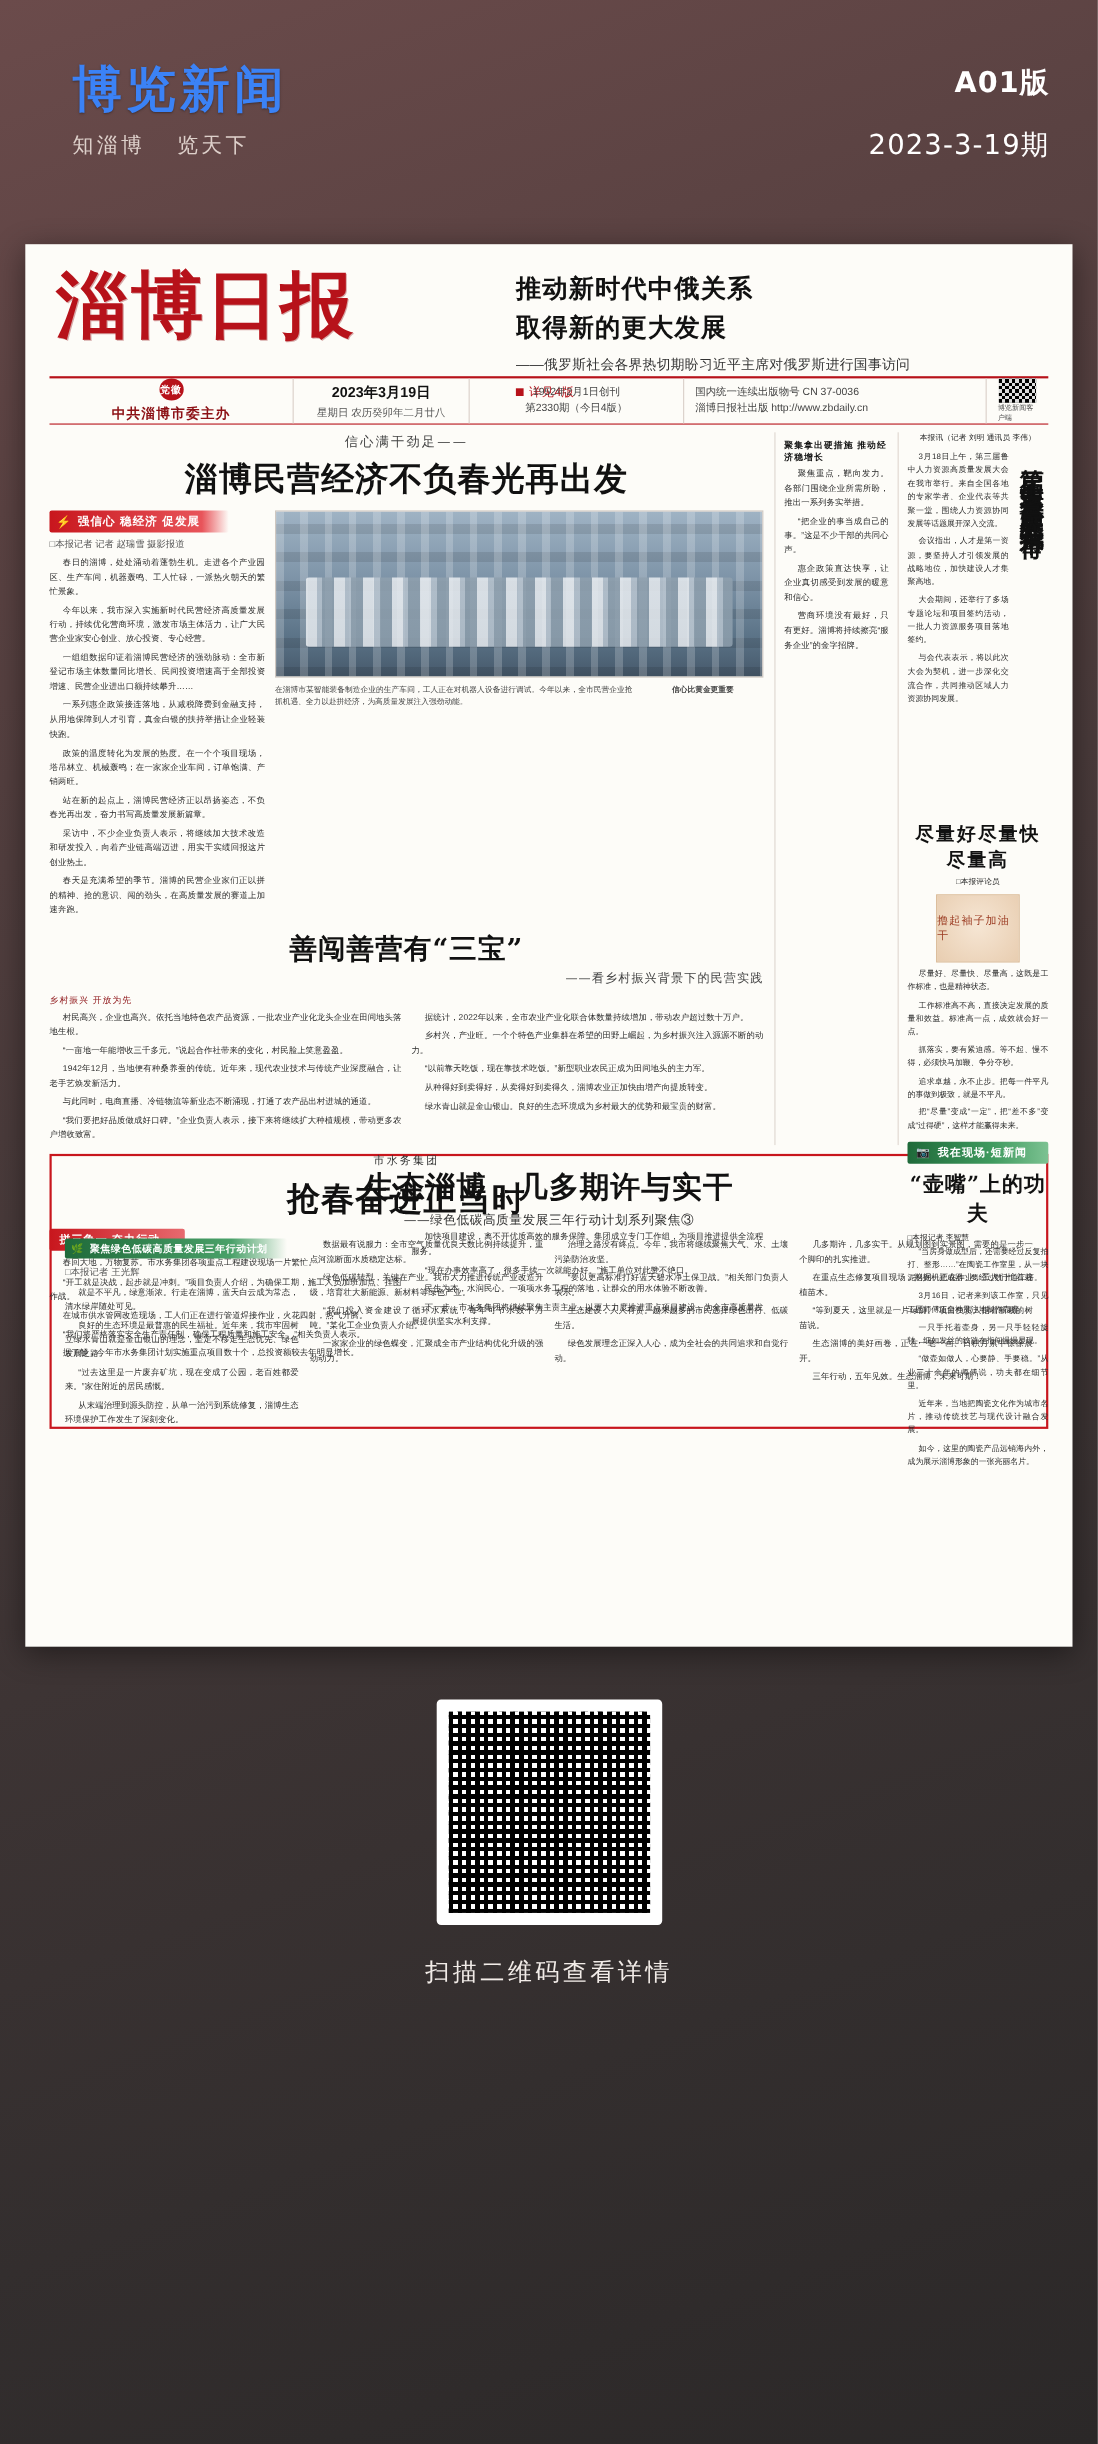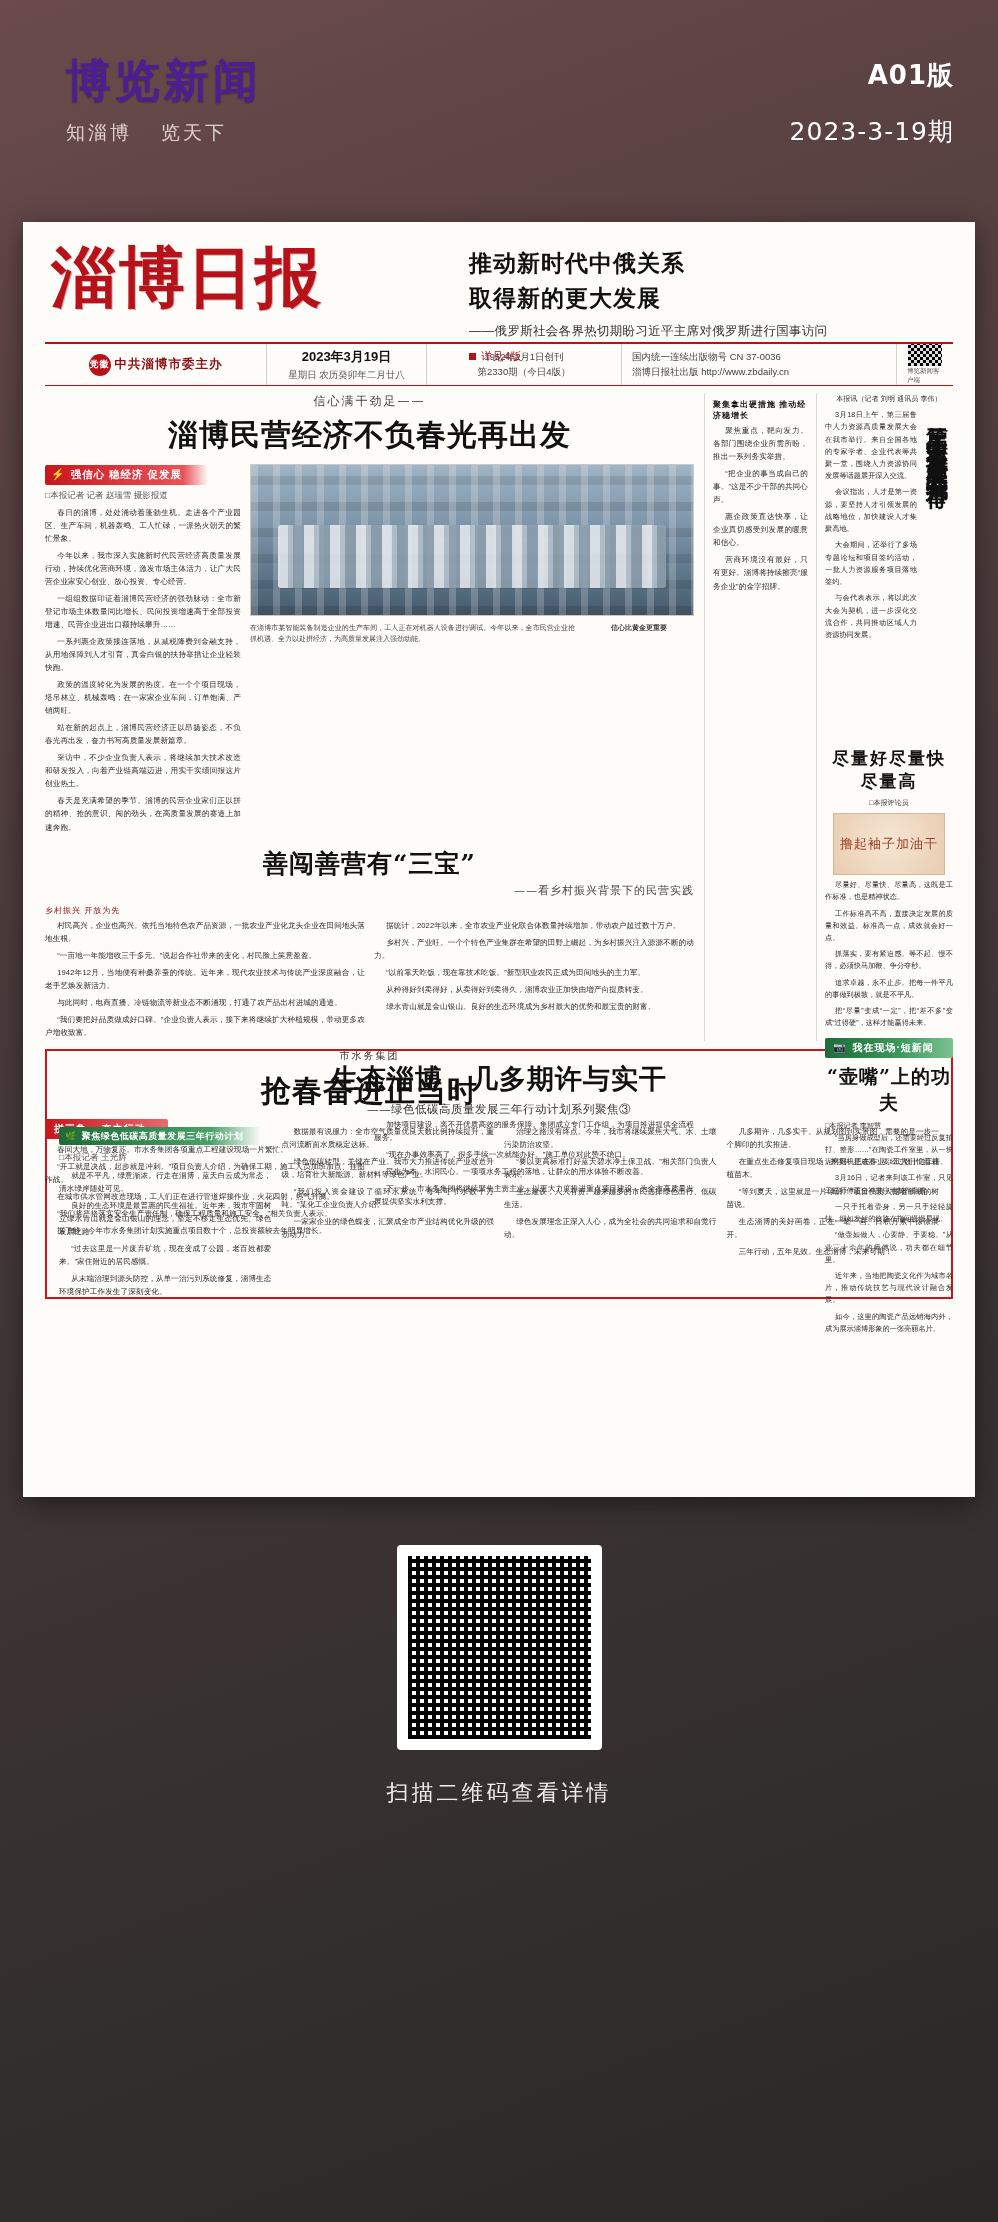--- a/index.html
+++ b/index.html
@@ -21,21 +21,21 @@
     display:flex;
     justify-content:space-between;
     align-items:flex-start;
   }
   .brand-left { line-height:1; }
   .brand-title {
     font-family:"DejaVu Serif", serif;
     font-size:45px;
     font-weight:bold;
     letter-spacing:4px;
-    color:#4c1d95;
+    color:#3b82f6;
     text-shadow:0 1px 2px rgba(0,0,0,.35);
   }
   .brand-sub {
     margin-top:20px;
     font-family:"DejaVu Serif", serif;
     font-size:19px;
     letter-spacing:3px;
     color:#e8dcd6;
     opacity:.92;
   }
@@ -113,21 +113,21 @@
     margin-top:4px;
     border-top:2px solid #b7121a;
     border-bottom:1px solid #b7121a;
     display:flex;
     align-items:center;
     height:44px;
     font-size:10px;
     color:#333;
   }
   .is-cell { padding:0 10px; border-right:1px solid #d9cfc8; height:100%; display:flex; flex-direction:column; justify-content:center; }
-  .is-host { width:222px; flex-direction:row; align-items:center; gap:4px; font-size:12.5px; color:#8c1014; font-weight:bold; letter-spacing:1px; }
+  .is-host { width:222px; flex-direction:column; align-items:center; gap:4px; font-size:12.5px; color:#8c1014; font-weight:bold; letter-spacing:1px; }
   .is-emblem {
     width:22px; height:22px; border-radius:50%;
     background:#b7121a; color:#fff; font-size:9px;
     display:flex; align-items:center; justify-content:center;
   }
   .is-date { width:160px; align-items:center; text-align:center; }
   .is-date b { font-size:13px; color:#111; }
   .is-date i { font-style:normal; font-size:9.5px; color:#555; margin-top:3px; }
   .is-found { width:195px; align-items:center; text-align:center; font-size:9.5px; line-height:1.5; color:#444; }
   .is-issue { flex:1; font-size:9.5px; color:#444; line-height:1.5; }
@@ -269,25 +269,25 @@
   .right-head {
     text-align:center;
     font-family:"DejaVu Serif", serif;
     font-size:17px;
     font-weight:bold;
     color:#111;
     letter-spacing:2px;
     margin:8px 0 4px;
   }
   .stamp {
-    width:112px;height:62px;margin:4px auto;
+    width:76px;height:62px;margin:4px auto;
     background:radial-gradient(circle at 50% 45%, #f6e6d4, #e8cdb0);
     border:1px solid #d9b893;
     color:#9b3b22;
-    font-size:13px;
+    font-size:10px;
     display:flex;align-items:center;justify-content:center;
     font-family:"DejaVu Serif", serif;
     letter-spacing:1px;
   }
   .brandstrip {
     display:flex;align-items:center;gap:6px;
     background:linear-gradient(90deg,#1f6a3a,#3f9a5e 60%,#7cc292);
     color:#fff;font-size:10px;font-weight:bold;
     padding:3px 8px;border-radius:2px;letter-spacing:1px;
     margin-top:8px;

